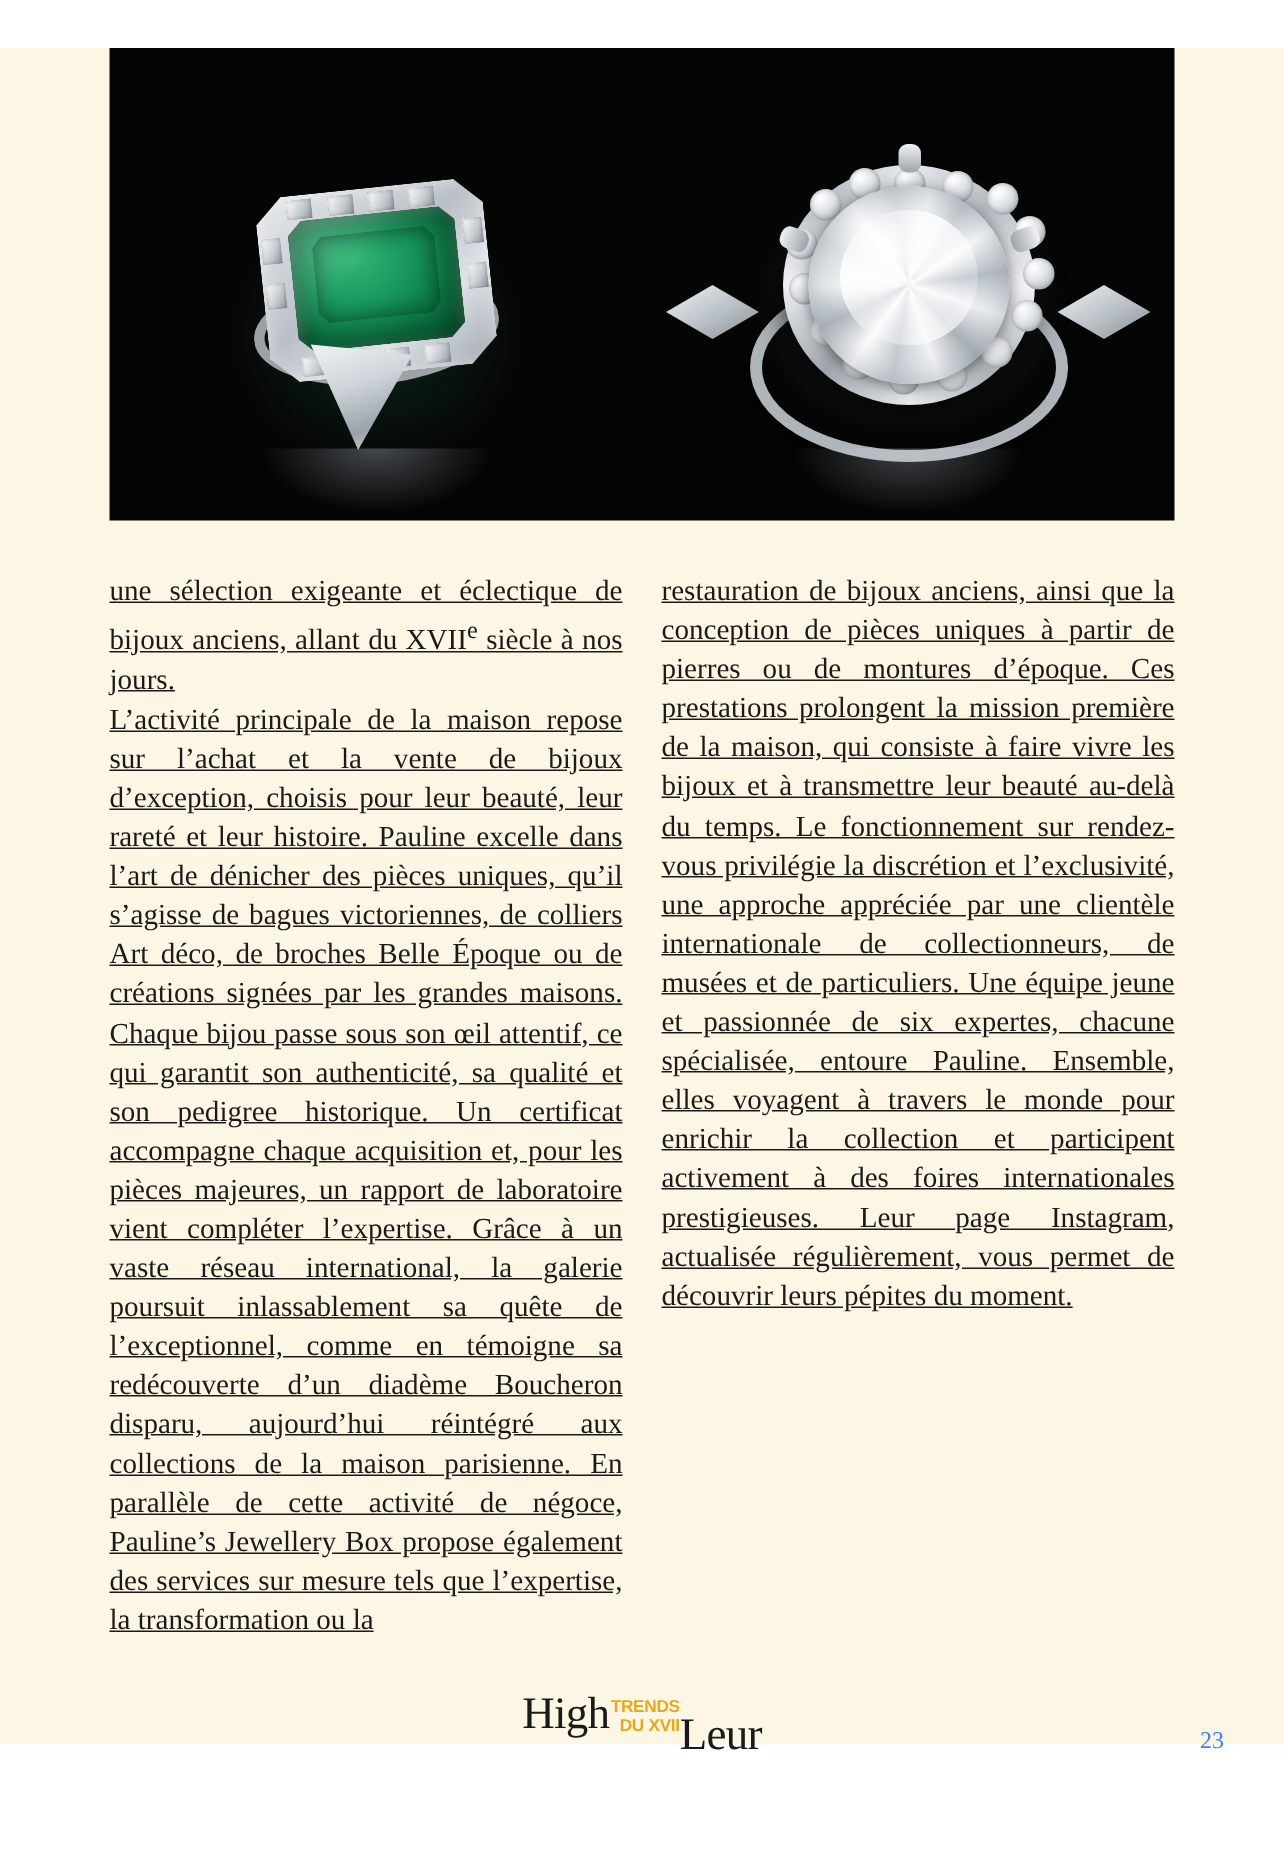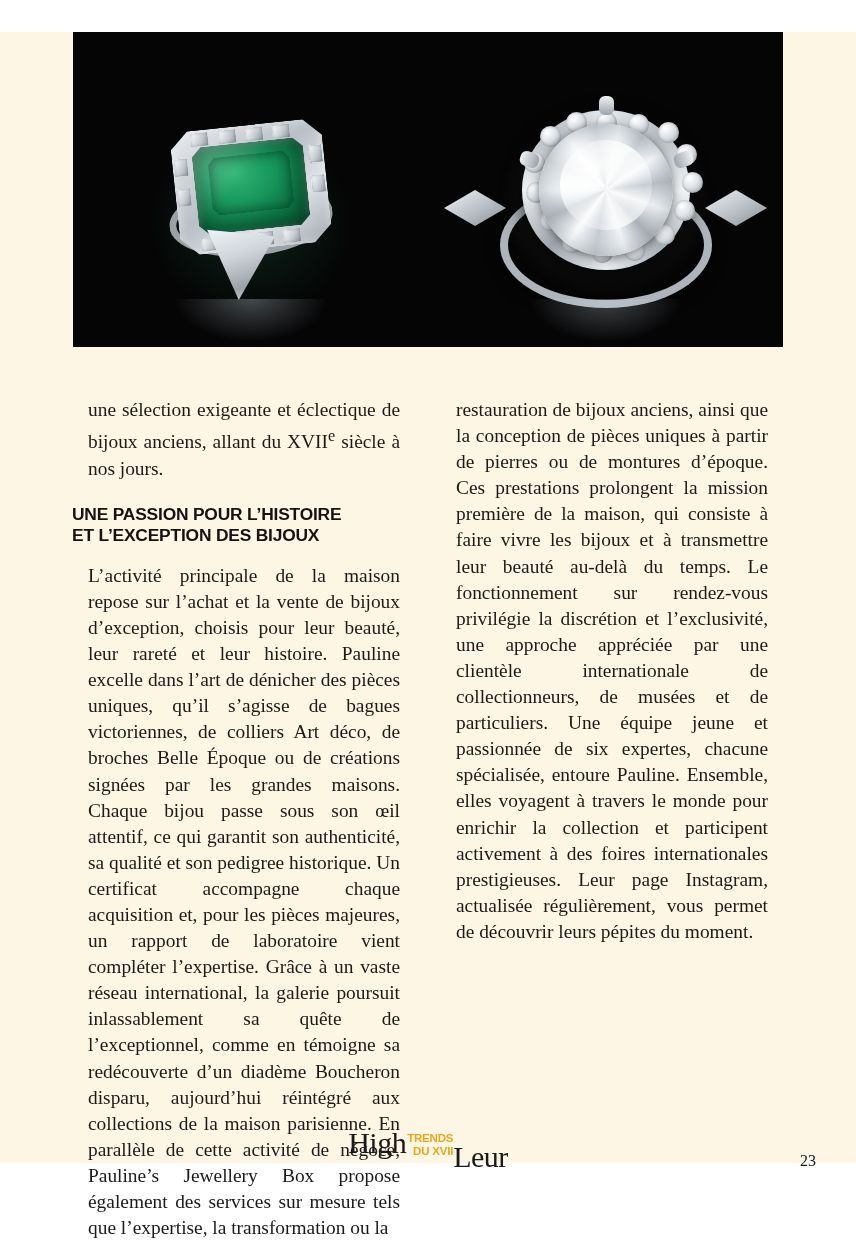--- a/index.html
+++ b/index.html
@@ -220,22 +220,23 @@
     font-size: 19.4px;
     line-height: 26.1px;
     color: #1c1a18;
     text-align: justify;
     text-justify: inter-word;
     hyphens: manual;
   }
   .col.left { left: 0; }
   .col.right { left: 368px; }
   .col p {
-    margin: 16px;
+    margin: 1px;
     text-indent: 0;
+    text-decoration: underline;
   }
   .section-head {
     font-family: "Liberation Sans", sans-serif;
     font-weight: bold;
     font-size: 17.4px;
     line-height: 21.5px;
     letter-spacing: -0.2px;
     color: #141312;
     margin: 22px 0 3px 0;
     text-align: left;
@@ -282,21 +283,21 @@
     color: #e8a71c;
     letter-spacing: -0.2px;
   }
   .logo-duhigh { text-align: right; }
   .page-number {
     position: absolute;
     right: 40px;
     top: 24px;
     font-family: "Liberation Serif", serif;
     font-size: 16px;
-    color: #0f172a;
+    color: #3b82f6;
   }
 </style>
 </head>
 <body>
 
 <div class="page">
   <div class="cream-bg"></div>
 
   <div class="photo-band">
 
@@ -355,24 +356,20 @@
       <div class="reflection"></div>
     </div>
 
   </div>
 
   <div class="columns">
 
     <div class="col left">
       <p class="intro-para"><span>une sélection exigeante et éclectique de bijoux anciens, allant du XVII</span><sup>e</sup><span> siècle à nos jours.</span></p>
 
-      <div class="section-head">
-        <div>UNE PASSION POUR L’HISTOIRE</div>
-        <div>ET L’EXCEPTION DES BIJOUX</div>
-      </div>
 
       <p>L’activité principale de la maison repose sur l’achat et la vente de bijoux d’exception, choisis pour leur beauté, leur rareté et leur histoire. Pauline excelle dans l’art de dénicher des pièces uniques, qu’il s’agisse de bagues victoriennes, de colliers Art déco, de broches Belle Époque ou de créations signées par les grandes maisons. Chaque bijou passe sous son œil attentif, ce qui garantit son authenticité, sa qualité et son pedigree historique. Un certificat accompagne chaque acquisition et, pour les pièces majeures, un rapport de laboratoire vient compléter l’expertise. Grâce à un vaste réseau international, la galerie poursuit inlassablement sa quête de l’exceptionnel, comme en témoigne sa redécouverte d’un diadème Boucheron disparu, aujourd’hui réintégré aux collections de la maison parisienne. En parallèle de cette activité de négoce, Pauline’s Jewellery Box propose également des services sur mesure tels que l’expertise, la transformation ou la</p>
     </div>
 
     <div class="col right">
       <p>restauration de bijoux anciens, ainsi que la conception de pièces uniques à partir de pierres ou de montures d’époque. Ces prestations prolongent la mission première de la maison, qui consiste à faire vivre les bijoux et à transmettre leur beauté au-delà du temps. Le fonctionnement sur rendez-vous privilégie la discrétion et l’exclusivité, une approche appréciée par une clientèle internationale de collectionneurs, de musées et de particuliers. Une équipe jeune et passionnée de six expertes, chacune spécialisée, entoure Pauline. Ensemble, elles voyagent à travers le monde pour enrichir la collection et participent activement à des foires internationales prestigieuses. Leur page Instagram, actualisée régulièrement, vous permet de découvrir leurs pépites du moment.</p>
     </div>
 
   </div>
 

